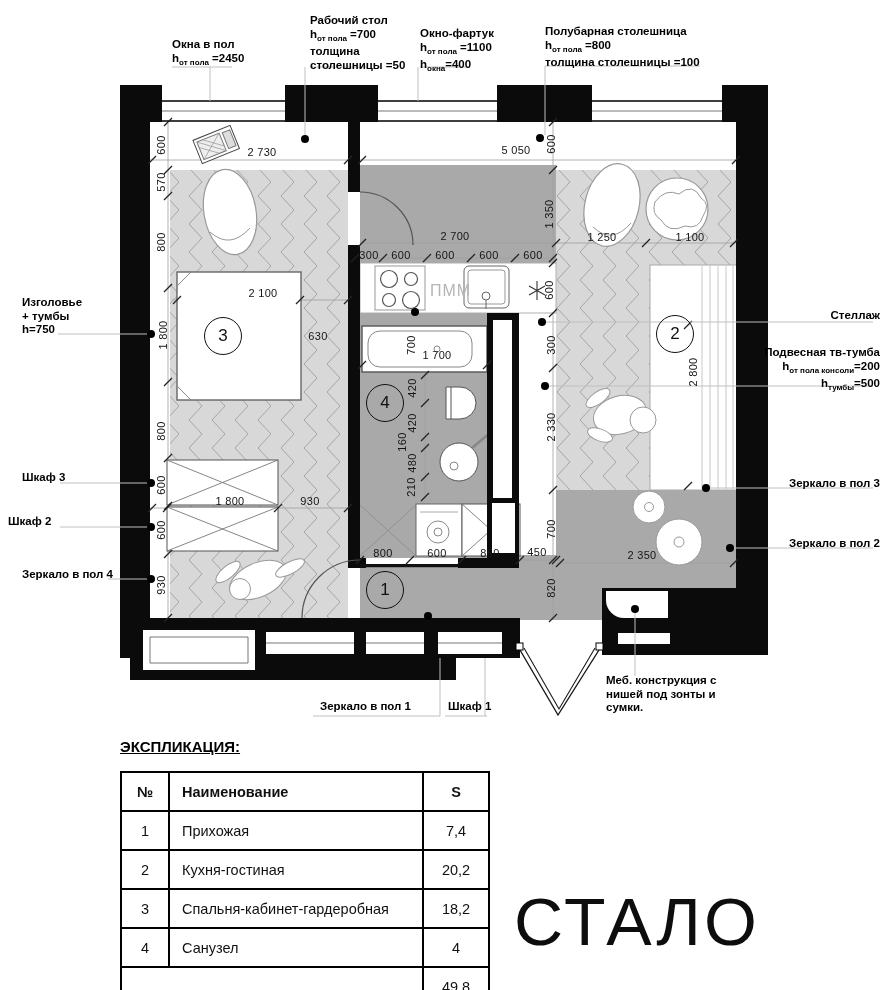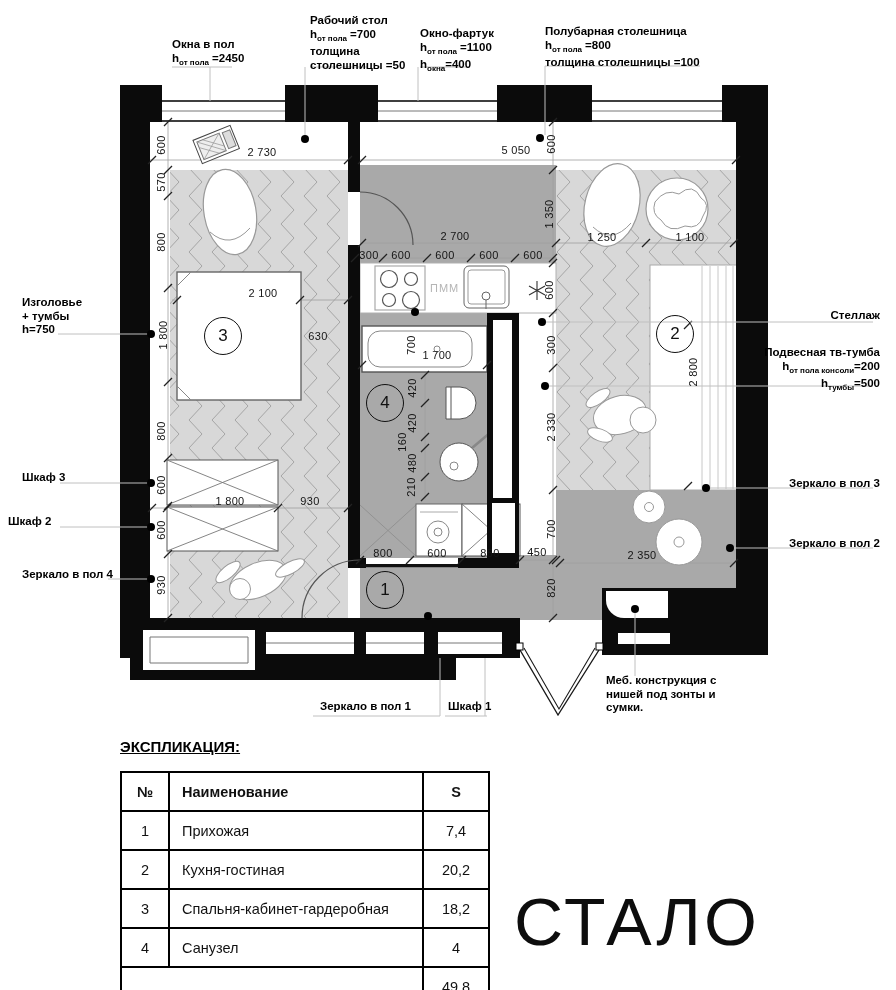--- a/index.html
+++ b/index.html
@@ -7,21 +7,21 @@
   .abs{position:absolute;}
   .dim{position:absolute;transform:translate(-50%,-50%);font-size:11px;color:#151515;
     white-space:nowrap;letter-spacing:.3px;}
   .dim.v{transform:translate(-50%,-50%) rotate(-90deg);}
   .room-circle{position:absolute;width:36px;height:36px;border:1.7px solid #111;border-radius:50%;
     display:flex;align-items:center;justify-content:center;font-size:17px;color:#111;
     transform:translate(-50%,-50%);background:transparent;}
   .ann{position:absolute;font-size:11.5px;font-weight:bold;color:#000;line-height:13.5px;white-space:nowrap;}
   .ann sub{font-size:8px;vertical-align:-3px;}
   .ann.right{text-align:right;}
-  .fixture-label{position:absolute;font-size:11px;color:#b5b5b5;letter-spacing:1px;}
+  .fixture-label{position:absolute;font-size:16px;color:#b5b5b5;letter-spacing:1px;}
   .legend{position:absolute;left:120px;top:738px;}
   .legend-title{font-size:15px;font-weight:bold;color:#000;text-decoration:underline;}
   table.exp{border-collapse:collapse;border:2.5px solid #000;margin-top:16px;}
   table.exp th,table.exp td{border:2px solid #000;font-size:14.5px;color:#111;height:37px;padding:0 8px;}
   table.exp th{font-weight:bold;}
   .c-num{width:30px;text-align:center;}
   .c-name{width:232px;text-align:left;padding-left:12px !important;}
   .c-area{width:48px;text-align:center;}
   .stamp{position:absolute;left:514px;top:884px;font-size:66px;font-weight:400;color:#0d0d0d;
     letter-spacing:3px;transform:scaleX(1.03);transform-origin:left;}

